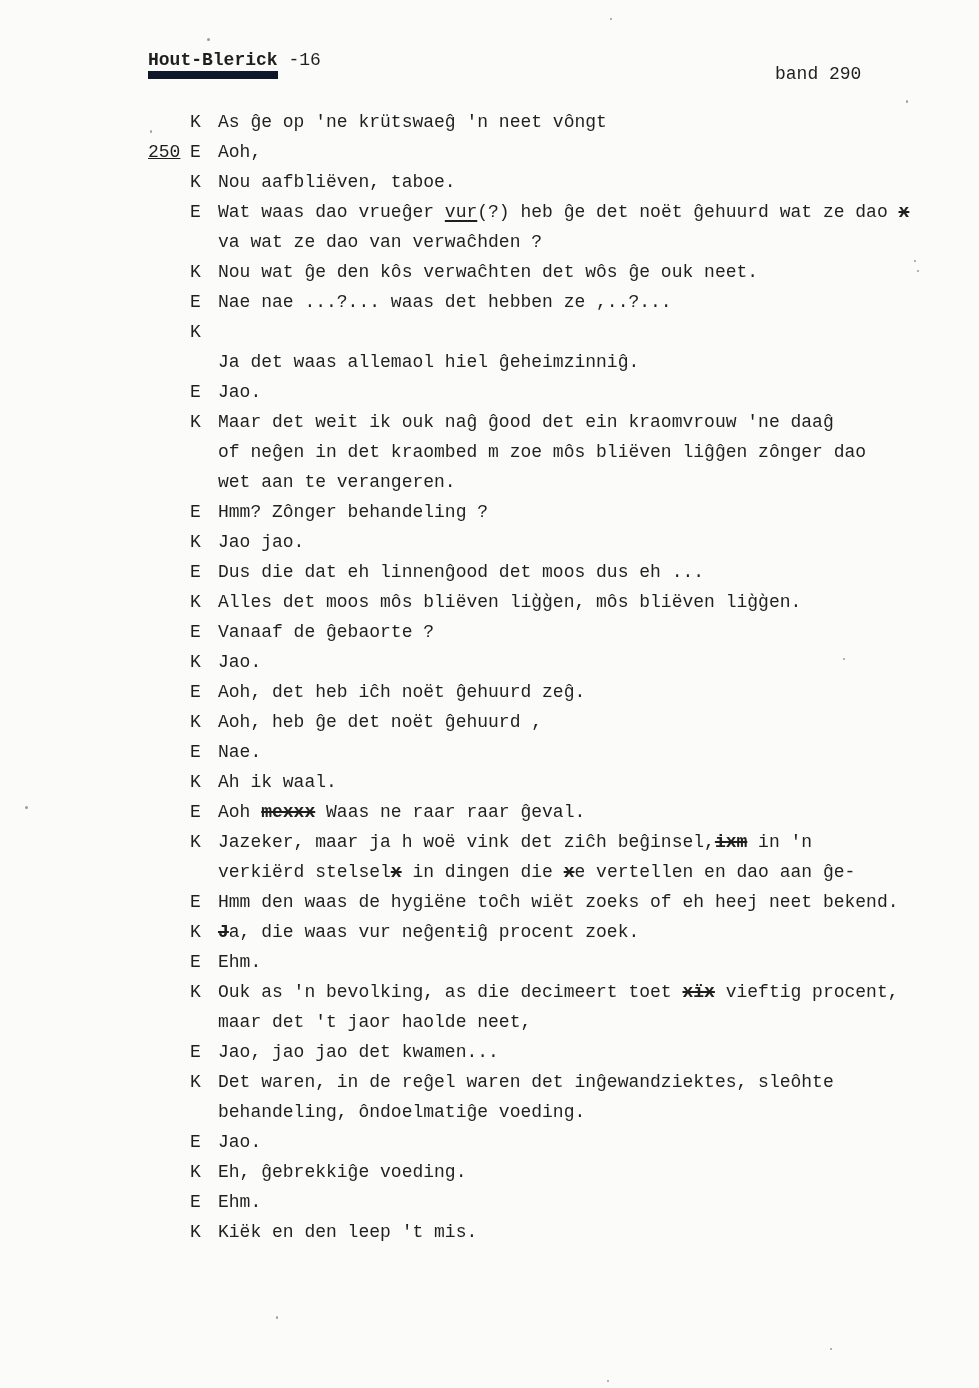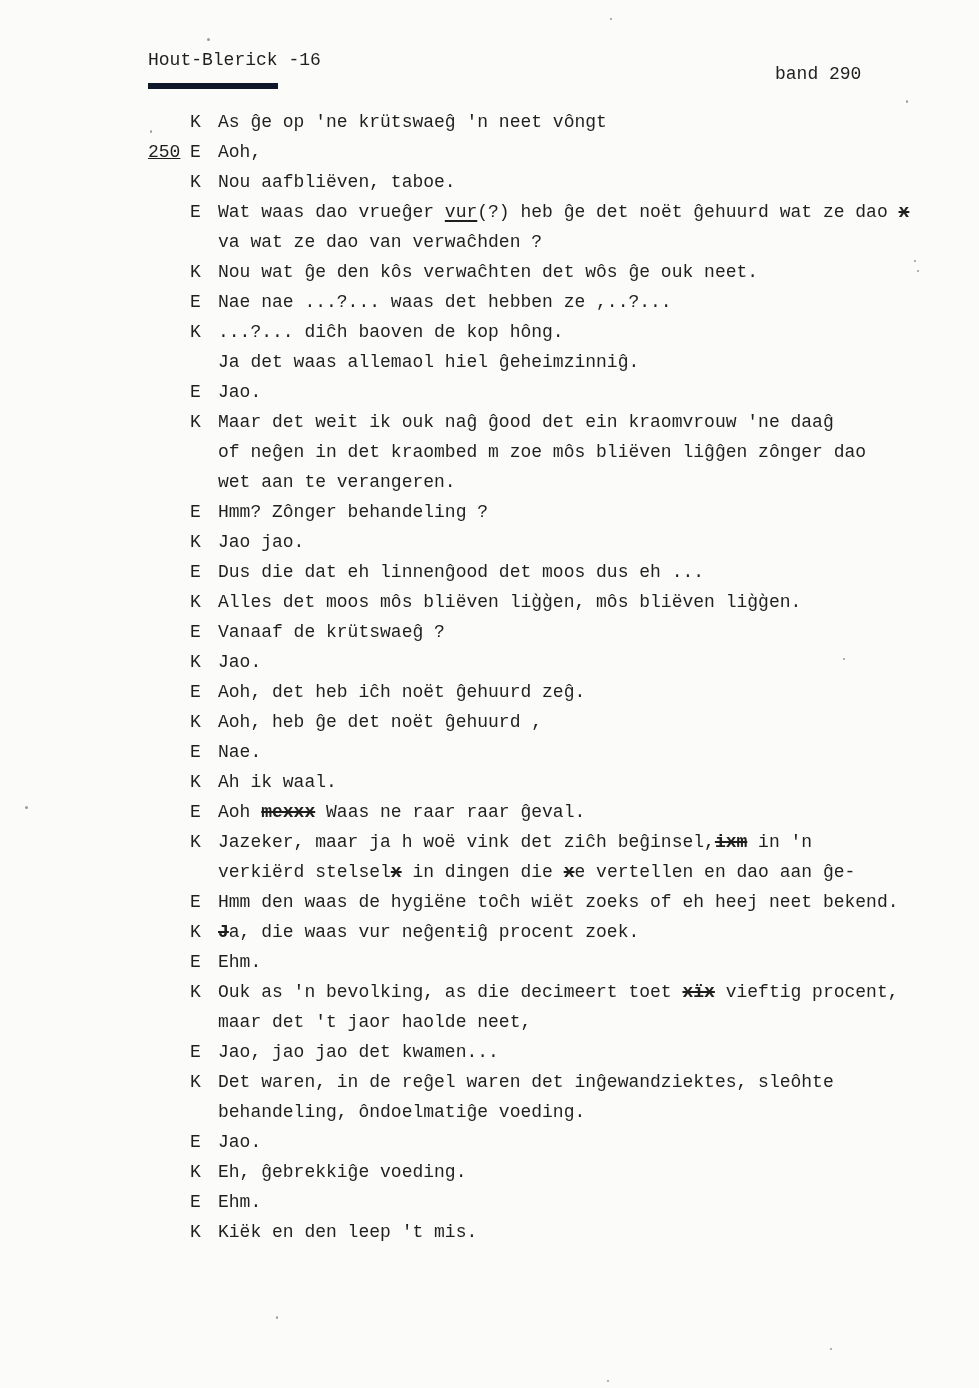--- a/index.html
+++ b/index.html
@@ -4,21 +4,21 @@
 <style>
   html,body{margin:0;padding:0;}
   body{
     width:979px;height:1388px;position:relative;overflow:hidden;
     background:#fbfbf9;
     font-family:"Liberation Mono","DejaVu Sans Mono",monospace;
     color:#1f1f1f;font-size:18px;
   }
   .page-header span{white-space:pre;}
   .title-wrap{position:absolute;left:148px;top:50px;}
-  .title-main{border-bottom:6px solid #0f172a;padding-bottom:13px;}
+  .title-main{border-bottom:8px solid #0f172a;padding-bottom:1px;font-weight:bold;}
   .band{position:absolute;left:775px;top:48px;margin-top:16px;}
   .transcript{position:absolute;left:0;top:112px;width:979px;}
   .line{height:30px;display:flex;white-space:pre;align-items:flex-start;}
   .num{display:inline-block;width:42px;margin-left:148px;text-decoration:underline;}
   .spk{display:inline-block;width:28px;}
   .txt{display:inline-block;}
   .u{text-decoration:underline;text-decoration-thickness:2px;text-underline-offset:3px;}
   .x{font-weight:bold;text-decoration:line-through;text-decoration-thickness:2px;}
   .speck{position:absolute;background:#4a4a4a;border-radius:50%;opacity:.55;}
 </style>
@@ -31,31 +31,31 @@
 </div>
 
 <div class="transcript">
     <div class="line"><span class="num"></span><span class="spk">K</span><span class="txt"><span>As ĝe op 'ne krütswaeĝ 'n neet vôngt</span></span></div>
     <div class="line"><span class="num">250</span><span class="spk">E</span><span class="txt"><span>Aoh,</span></span></div>
     <div class="line"><span class="num"></span><span class="spk">K</span><span class="txt"><span>Nou aafbliëven, taboe.</span></span></div>
     <div class="line"><span class="num"></span><span class="spk">E</span><span class="txt"><span>Wat waas dao vrueĝer </span><span class="u">vur</span><span>(?) heb ĝe det noët ĝehuurd wat ze dao </span><span class="x">x</span></span></div>
     <div class="line"><span class="num"></span><span class="spk"></span><span class="txt"><span>va wat ze dao van verwaĉhden ?</span></span></div>
     <div class="line"><span class="num"></span><span class="spk">K</span><span class="txt"><span>Nou wat ĝe den kôs verwaĉhten det wôs ĝe ouk neet.</span></span></div>
     <div class="line"><span class="num"></span><span class="spk">E</span><span class="txt"><span>Nae nae ...?... waas det hebben ze ,..?...</span></span></div>
-    <div class="line"><span class="num"></span><span class="spk">K</span><span class="txt"><span>...?... diĉh baoven de kop hông.</span></span></div>
+    <div class="line"><span class="num"></span><span class="spk">K</span></div>
     <div class="line"><span class="num"></span><span class="spk"></span><span class="txt"><span>Ja det waas allemaol hiel ĝeheimzinniĝ.</span></span></div>
     <div class="line"><span class="num"></span><span class="spk">E</span><span class="txt"><span>Jao.</span></span></div>
     <div class="line"><span class="num"></span><span class="spk">K</span><span class="txt"><span>Maar det weit ik ouk naĝ ĝood det ein kraomvrouw 'ne daaĝ</span></span></div>
     <div class="line"><span class="num"></span><span class="spk"></span><span class="txt"><span>of neĝen in det kraombed m zoe môs bliëven liĝĝen zônger dao</span></span></div>
     <div class="line"><span class="num"></span><span class="spk"></span><span class="txt"><span>wet aan te verangeren.</span></span></div>
     <div class="line"><span class="num"></span><span class="spk">E</span><span class="txt"><span>Hmm? Zônger behandeling ?</span></span></div>
     <div class="line"><span class="num"></span><span class="spk">K</span><span class="txt"><span>Jao jao.</span></span></div>
     <div class="line"><span class="num"></span><span class="spk">E</span><span class="txt"><span>Dus die dat eh linnenĝood det moos dus eh ...</span></span></div>
     <div class="line"><span class="num"></span><span class="spk">K</span><span class="txt"><span>Alles det moos môs bliëven lig̀g̀en, môs bliëven lig̀g̀en.</span></span></div>
-    <div class="line"><span class="num"></span><span class="spk">E</span><span class="txt"><span>Vanaaf de krütswaeĝ ?</span></span></div>
+    <div class="line"><span class="num"></span><span class="spk">E</span><span class="txt"><span>Vanaaf de ĝebaorte ?</span></span></div>
     <div class="line"><span class="num"></span><span class="spk">K</span><span class="txt"><span>Jao.</span></span></div>
     <div class="line"><span class="num"></span><span class="spk">E</span><span class="txt"><span>Aoh, det heb iĉh noët ĝehuurd zeĝ.</span></span></div>
     <div class="line"><span class="num"></span><span class="spk">K</span><span class="txt"><span>Aoh, heb ĝe det noët ĝehuurd ,</span></span></div>
     <div class="line"><span class="num"></span><span class="spk">E</span><span class="txt"><span>Nae.</span></span></div>
     <div class="line"><span class="num"></span><span class="spk">K</span><span class="txt"><span>Ah ik waal.</span></span></div>
     <div class="line"><span class="num"></span><span class="spk">E</span><span class="txt"><span>Aoh </span><span class="x">mexxx</span><span> Waas ne raar raar ĝeval.</span></span></div>
     <div class="line"><span class="num"></span><span class="spk">K</span><span class="txt"><span>Jazeker, maar ja h woë vink det ziĉh beĝinsel,</span><span class="x">ixm</span><span> in 'n</span></span></div>
     <div class="line"><span class="num"></span><span class="spk"></span><span class="txt"><span>verkiërd stelsel</span><span class="x">x</span><span> in dingen die </span><span class="x">x</span><span>e vertellen en dao aan ĝe-</span></span></div>
     <div class="line"><span class="num"></span><span class="spk">E</span><span class="txt"><span>Hmm den waas de hygiëne toĉh wiët zoeks of eh heej neet bekend.</span></span></div>
     <div class="line"><span class="num"></span><span class="spk">K</span><span class="txt"><span class="x">J</span><span>a, die waas vur neĝenŧiĝ procent zoek.</span></span></div>

